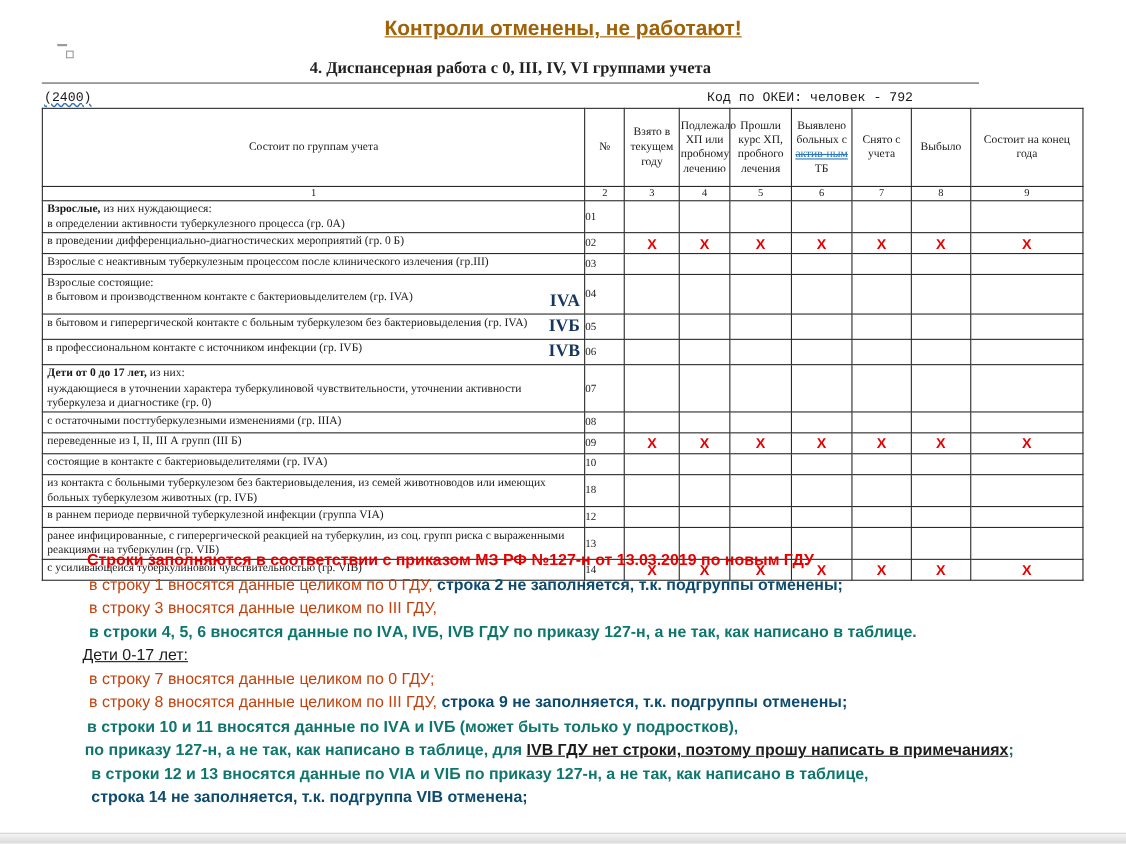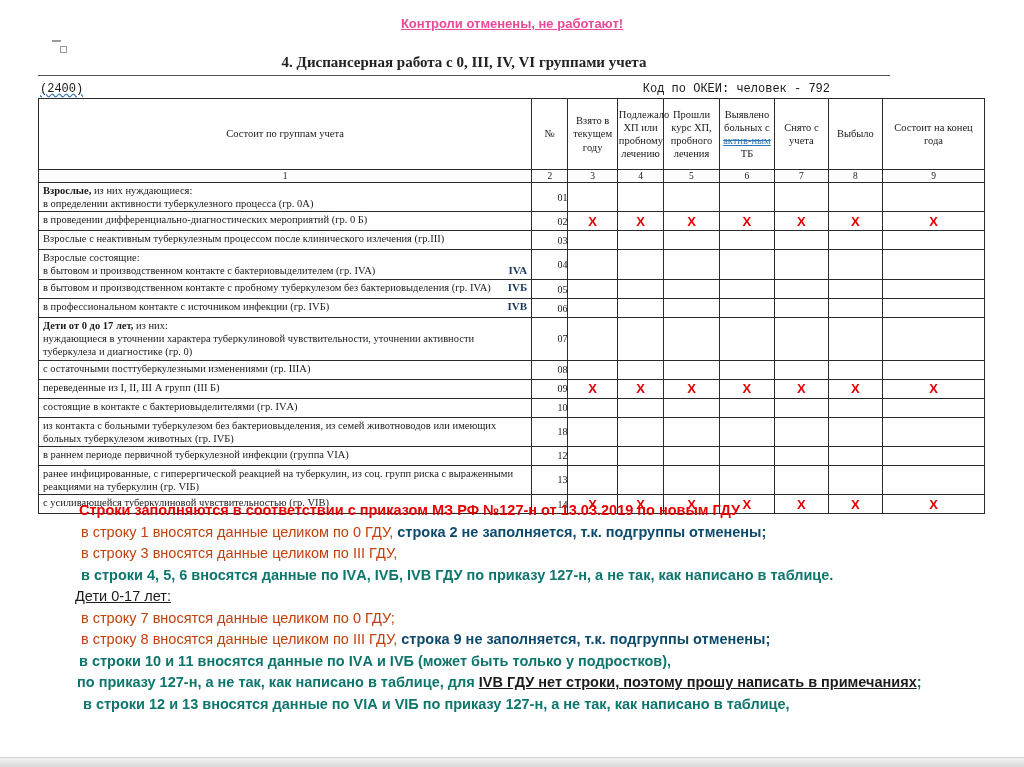--- a/index.html
+++ b/index.html
@@ -5,21 +5,21 @@
   html,body{margin:0;padding:0;}
   body{
     width:1024px;height:767px;background:#ffffff;position:relative;overflow:hidden;
     font-family:"Liberation Serif","DejaVu Serif",serif;color:#1a1a1a;
   }
   .artifact-dash{position:absolute;left:52px;top:40px;width:9px;height:2px;background:#9a9a9a;}
   .artifact-box{position:absolute;left:60px;top:46px;width:5px;height:5px;border:1px solid #9a9a9a;}
   .warning{
     position:absolute;top:16px;left:0;width:100%;text-align:center;
     font-family:"Liberation Sans","DejaVu Sans",sans-serif;
-    font-weight:bold;font-size:13px;color:#ec4899;text-decoration:underline;
+    font-weight:bold;font-size:19px;color:#a16207;text-decoration:underline;
   }
   .form-area{position:absolute;left:38px;top:54px;width:852px;}
   .form-title{
     text-align:center;font-weight:bold;font-size:15px;color:#222;
     border-bottom:1px solid #555;padding-bottom:4px;
   }
   .code-row{
     display:flex;justify-content:space-between;align-items:flex-end;
     font-size:12px;padding:2px 2px 2px 2px;height:18px;font-family:Liberation Mono, monospace;
   }
@@ -27,28 +27,28 @@
   .code-right{margin-right:58px;}
   table.form{border-collapse:collapse;table-layout:fixed;width:947px;}
   table.form th,table.form td{border:1px solid #2b2b2b;}
   .head-row th{
     font-weight:normal;font-size:10.5px;line-height:1.25;
     text-align:center;vertical-align:middle;height:66px;padding:2px 1px;
   }
   .blue-edit{color:#2e75b6;text-decoration-line:underline line-through;text-decoration-color:#2e75b6;}
   .num-row td{font-size:9.5px;text-align:center;height:12px;padding:0;}
   tbody td.lbl{font-size:10.5px;line-height:1.25;padding:1px 4px;vertical-align:top;}
-  tbody td.num{font-size:10px;text-align:right;vertical-align:middle;padding:1px 0;margin-top:21px;}
+  tbody td.num{font-size:10px;text-align:left;vertical-align:middle;padding:1px 0;margin-top:21px;}
   tbody td.dcell{
     text-align:center;vertical-align:middle;
     font-family:"Liberation Sans","DejaVu Sans",sans-serif;
     font-weight:bold;font-size:13px;color:#e60000;height:16px;
   }
   .head-line b{font-weight:bold;}
-  .side-note{float:right;font-weight:bold;font-size:11px;color:#17375e;margin-left:4px;}
+  .side-note{float:right;font-weight:bold;font-size:16px;color:#17375e;margin-left:4px;}
   .notes{
     position:absolute;left:75px;top:500px;width:912px;
     font-family:"Liberation Sans","DejaVu Sans",sans-serif;
     font-size:14.5px;line-height:21.5px;color:#1c1c1c;
   }
   .note-line{white-space:nowrap;}
   .s-n{color:#c2410c;}
   .s-b{font-weight:bold;color:#0f766e;}
   .s-r{font-weight:bold;color:#0c4a6e;}
   .s-u{text-decoration:underline;color:#1c1c1c;}
@@ -165,21 +165,21 @@
     <td class="dcell"></td>
     <td class="dcell"></td>
     <td class="dcell"></td>
     <td class="dcell"></td>
     <td class="dcell"></td>
     <td class="dcell"></td>
   </tr>
           <tr>
     <td class="lbl">
 
-      <div class="body-wrap"><span class="side-note">IVБ</span><span class="body-line">в бытовом и производственном контакте с пробному туберкулезом без бактериовыделения (гр. IVA)</span></div>
+      <div class="body-wrap"><span class="side-note">IVБ</span><span class="body-line">в бытовом и гиперергической контакте с больным туберкулезом без бактериовыделения (гр. IVA)</span></div>
     </td>
     <td class="num">05</td>
     <td class="dcell"></td>
     <td class="dcell"></td>
     <td class="dcell"></td>
     <td class="dcell"></td>
     <td class="dcell"></td>
     <td class="dcell"></td>
     <td class="dcell"></td>
   </tr>
@@ -317,16 +317,17 @@
       <div class="note-line" style="padding-left: 4px;"><span class="s-ru">Строки заполняются в соответствии с приказом МЗ РФ №127-н от 13.03.2019 по новым ГДУ</span></div>
       <div class="note-line" style="padding-left: 6px;"><span class="s-n">в строку 1 вносятся данные целиком по 0 ГДУ, </span><span class="s-r">строка 2 не заполняется, т.к. подгруппы отменены;</span></div>
       <div class="note-line" style="padding-left: 6px;"><span class="s-n">в строку 3 вносятся данные целиком по III ГДУ,</span></div>
       <div class="note-line" style="padding-left: 6px;"><span class="s-b">в строки 4, 5, 6 вносятся данные по IVА, IVБ, IVВ ГДУ по приказу 127-н, а не так, как написано в таблице.</span></div>
       <div class="note-line"><span class="s-u">Дети 0-17 лет:</span></div>
       <div class="note-line" style="padding-left: 6px;"><span class="s-n">в строку 7 вносятся данные целиком по 0 ГДУ;</span></div>
       <div class="note-line" style="padding-left: 6px;"><span class="s-n">в строку 8 вносятся данные целиком по III ГДУ, </span><span class="s-r">строка 9 не заполняется, т.к. подгруппы отменены;</span></div>
       <div class="note-line" style="padding-left: 4px;"><span class="s-b">в строки 10 и 11 вносятся данные по IVА и IVБ (может быть только у подростков),</span></div>
       <div class="note-line" style="padding-left: 2px;"><span class="s-b">по приказу 127-н, а не так, как написано в таблице, для </span><span class="s-bu">IVВ ГДУ нет строки, поэтому прошу написать в примечаниях</span><span class="s-b">;</span></div>
       <div class="note-line" style="padding-left: 8px;"><span class="s-b">в строки 12 и 13 вносятся данные по VIА и VIБ по приказу 127-н, а не так, как написано в таблице,</span></div>
+      <div class="note-line" style="padding-left: 8px;"><span class="s-r">строка 14 не заполняется, т.к. подгруппа VIВ отменена;</span></div>
     </div>
 
   <div class="bottom-bar"></div>
 </div>
 
 </body></html>

